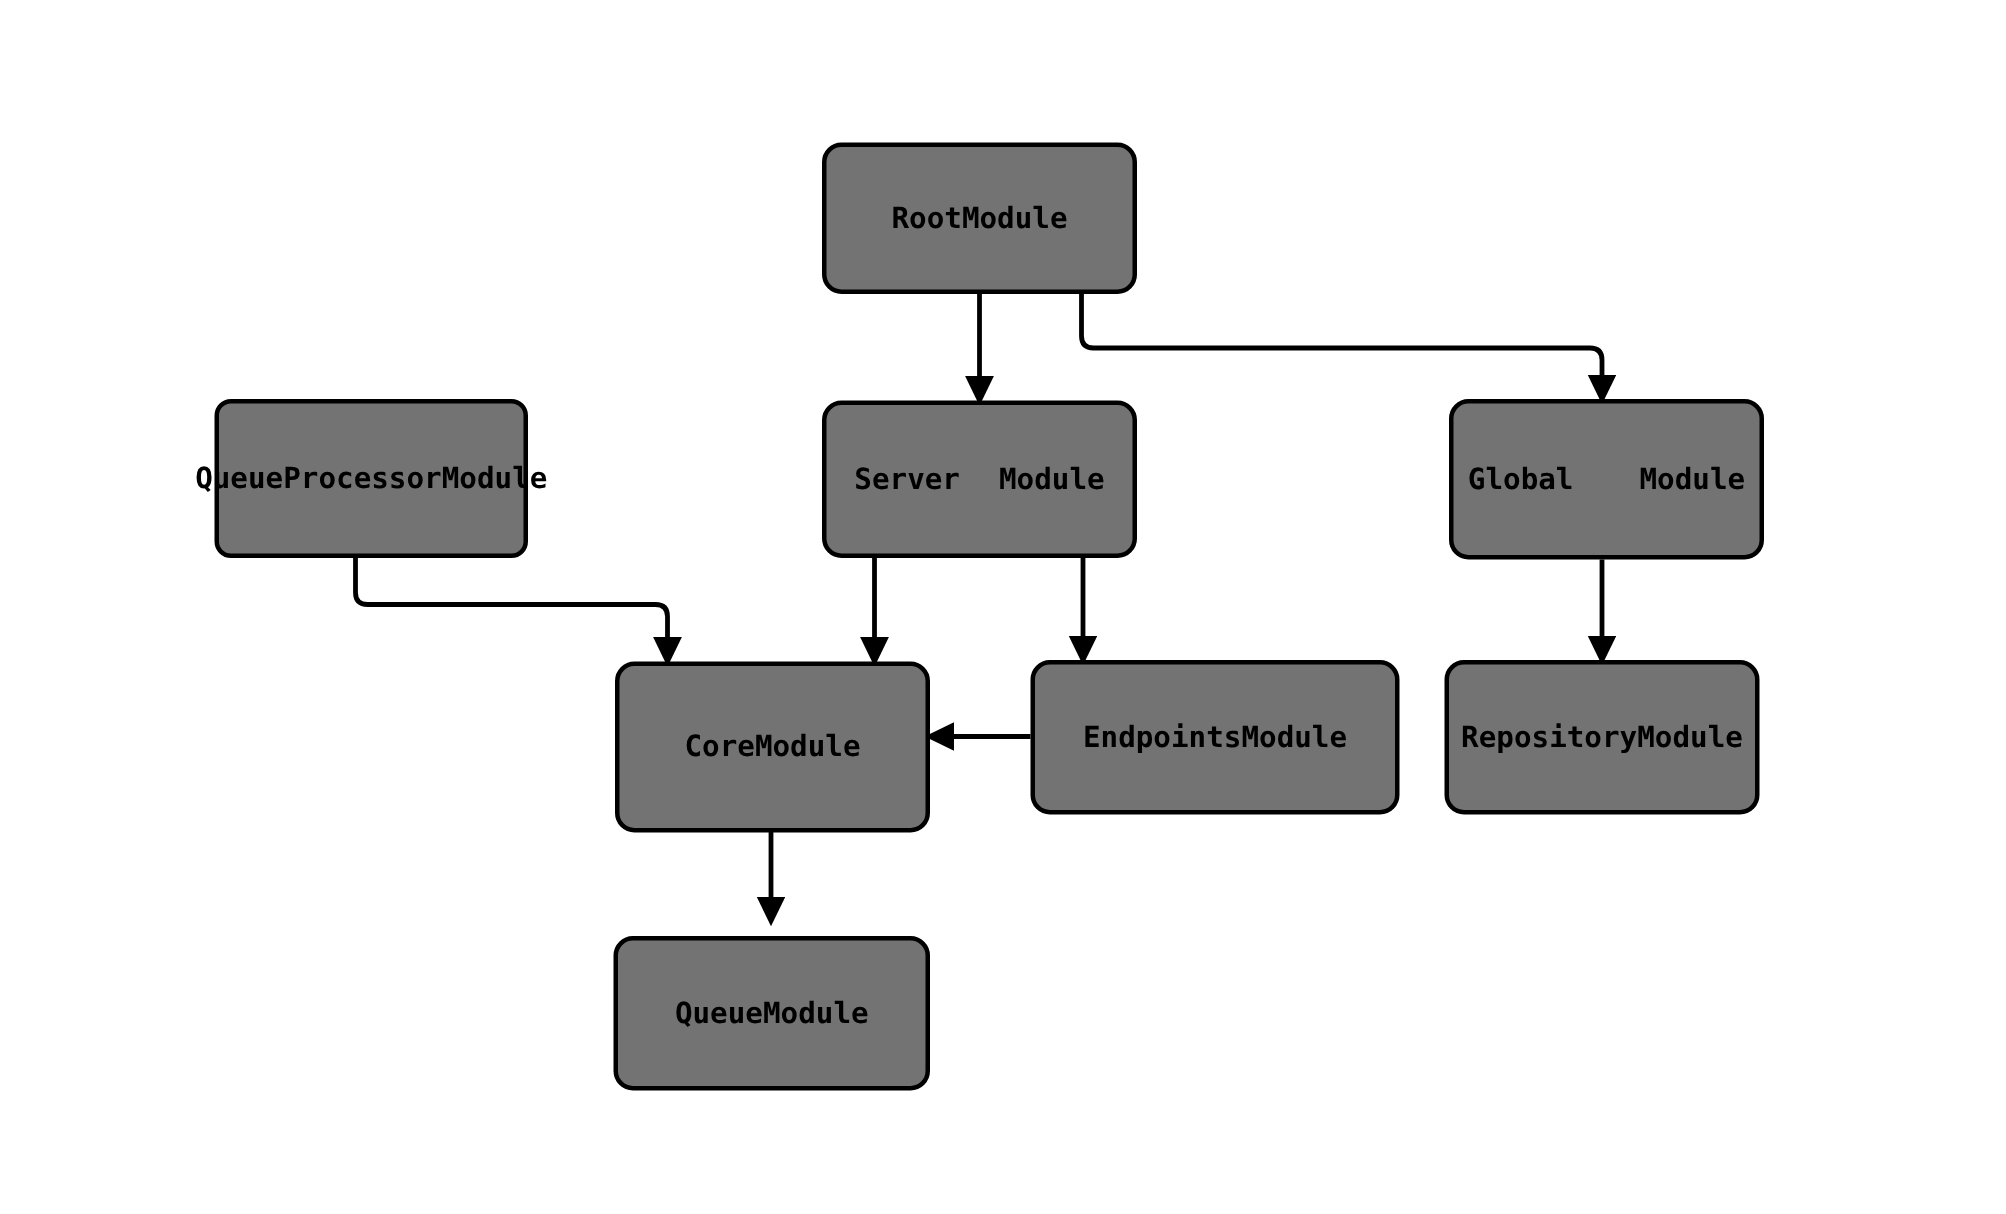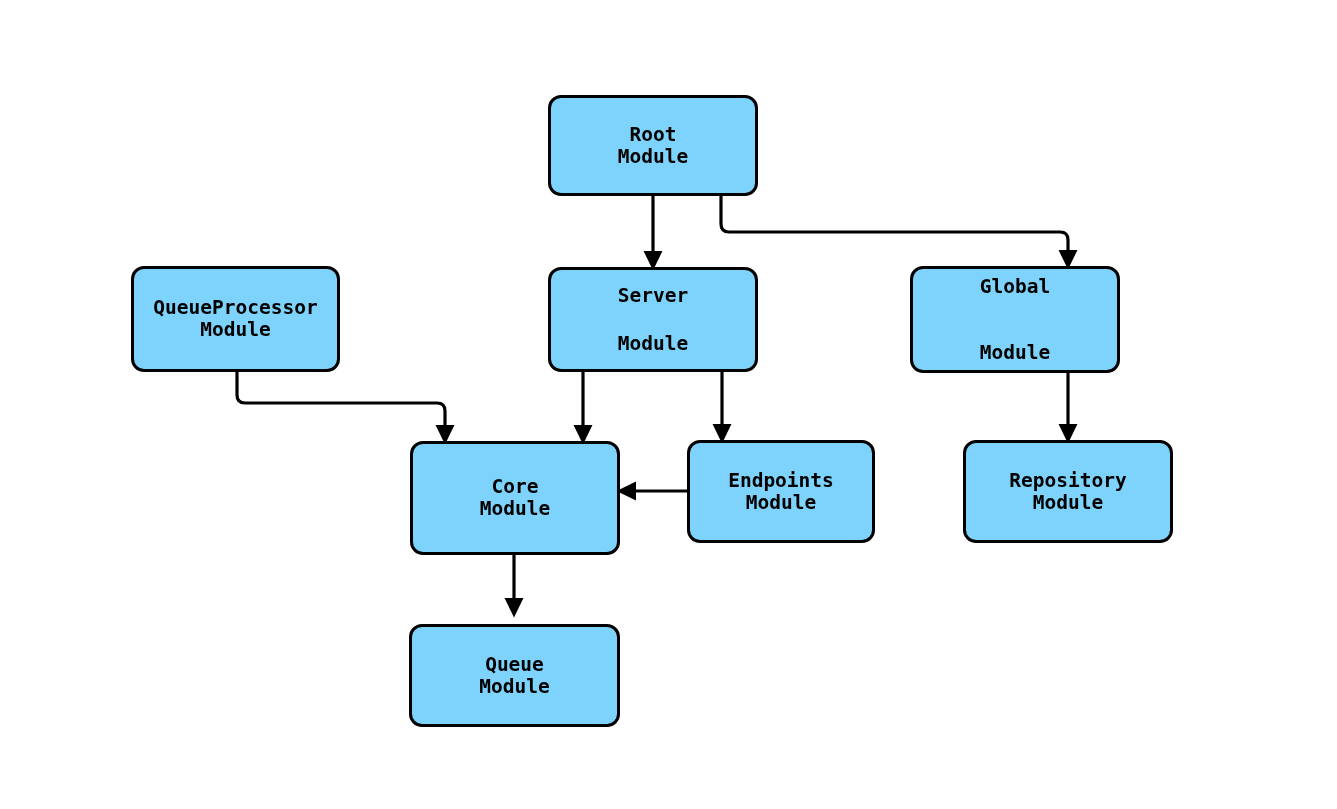--- a/index.html
+++ b/index.html
@@ -22,23 +22,23 @@
     left: 0;
     top: 0;
     width: 1337px;
     height: 809px;
   }
   .node {
     position: absolute;
     box-sizing: border-box;
     border: 3.2px solid #000000;
     border-radius: 13px;
-    background: #7dd3fc;
+    background: #737373;
     display: flex;
-    flex-direction: column;
+    flex-direction: row;
     align-items: center;
     justify-content: center;
     z-index: 2;
   }
   .node-label-line {
     font-family: "DejaVu Sans Mono", "Liberation Mono", monospace;
     font-size: 19.5px;
     font-weight: 700;
     line-height: 22px;
     color: #000000;
@@ -77,41 +77,41 @@
 
       <path d="M 514,543 L 514,599" marker-end="url(#arrowhead)"></path>
     </g>
   </svg>
 
   <div class="node" style="left:548px; top:95px; width:210px; height:101px;">
     <div class="node-label-line">Root</div>
     <div class="node-label-line">Module</div>
   </div>
 
-  <div class="node" style="left:131px; top:266px; width:209px; height:106px;">
+  <div class="node" style="left:143px; top:266px; width:209px; height:106px;border-radius:11px;">
     <div class="node-label-line">QueueProcessor</div>
     <div class="node-label-line">Module</div>
   </div>
 
   <div class="node" style="left:548px; top:267px; width:210px; height:105px;gap:26px;">
     <div class="node-label-line">Server</div>
     <div class="node-label-line">Module</div>
   </div>
 
-  <div class="node" style="left:910px; top:266px; width:210px; height:107px;gap:44px;">
+  <div class="node" style="left:966px; top:266px; width:210px; height:107px;gap:44px;">
     <div class="node-label-line">Global</div>
     <div class="node-label-line">Module</div>
   </div>
 
   <div class="node" style="left:410px; top:441px; width:210px; height:114px;">
     <div class="node-label-line">Core</div>
     <div class="node-label-line">Module</div>
   </div>
 
-  <div class="node" style="left:687px; top:440px; width:188px; height:103px;">
+  <div class="node" style="left:687px; top:440px; width:246px; height:103px;">
     <div class="node-label-line">Endpoints</div>
     <div class="node-label-line">Module</div>
   </div>
 
   <div class="node" style="left:963px; top:440px; width:210px; height:103px;align-items:center;">
     <div class="node-label-line">Repository</div>
     <div class="node-label-line">Module</div>
   </div>
 
   <div class="node" style="left:409px; top:624px; width:211px; height:103px;">

